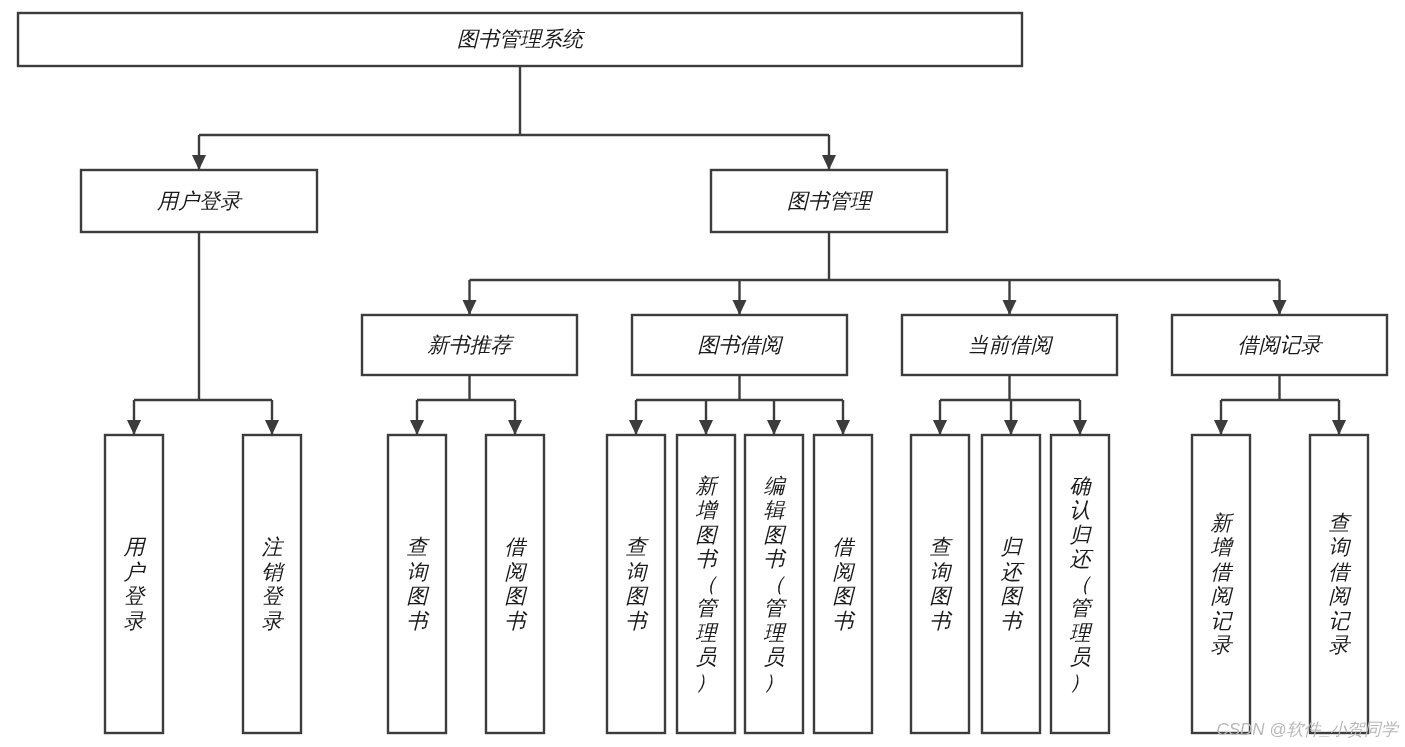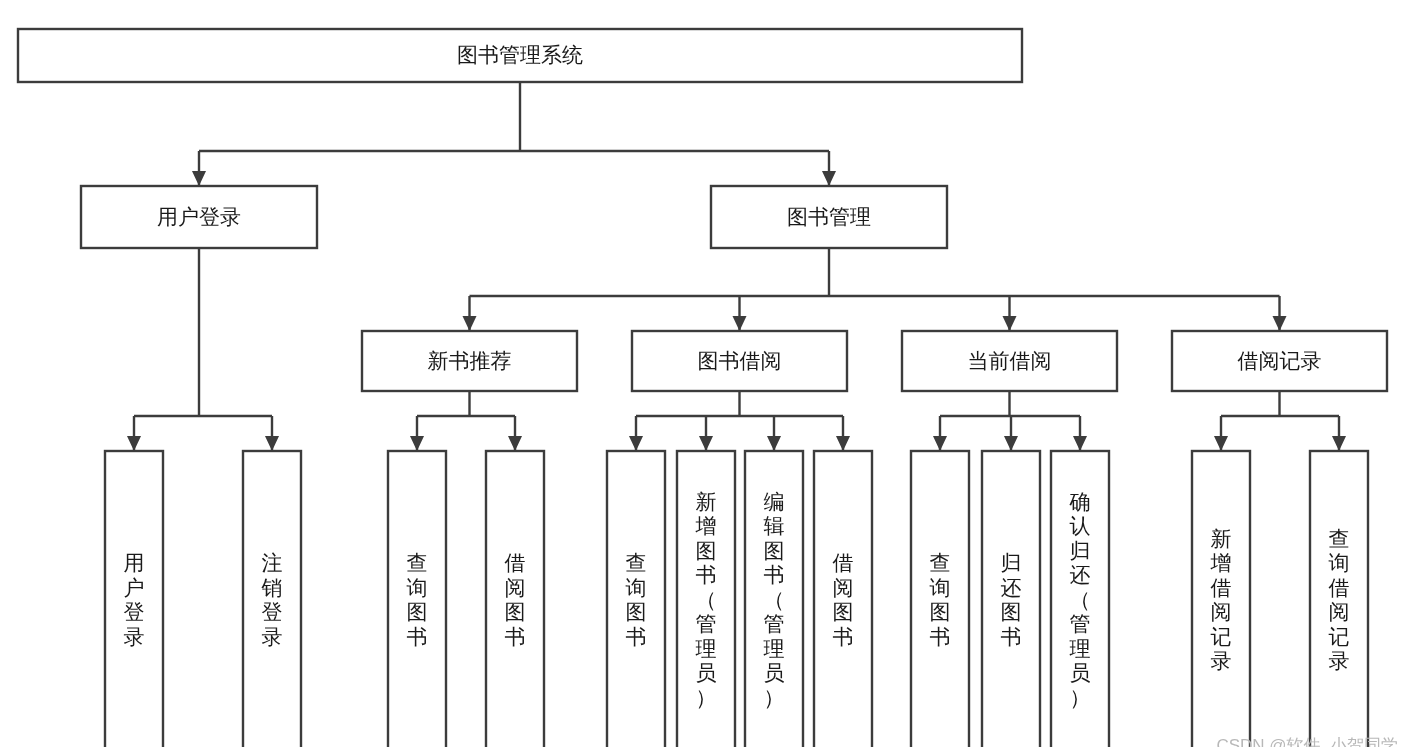--- a/index.html
+++ b/index.html
@@ -10,23 +10,24 @@
   body {
     width: 1405px;
     height: 747px;
     font-family: "Liberation Sans", "DejaVu Sans", sans-serif;
     overflow: hidden;
     position: relative;
   }
   #diagram-root {
     position: absolute;
     left: 0;
-    top: 16px;
+    top: 0;
     width: 1405px;
     height: 659px;
+    font-style: italic;
   }
   svg#chart-svg {
     display: block;
     width: 1405px;
     height: 747px;
   }
   .node-box {
     fill: #ffffff;
     stroke: #3c3c3c;
     stroke-width: 2.4;

